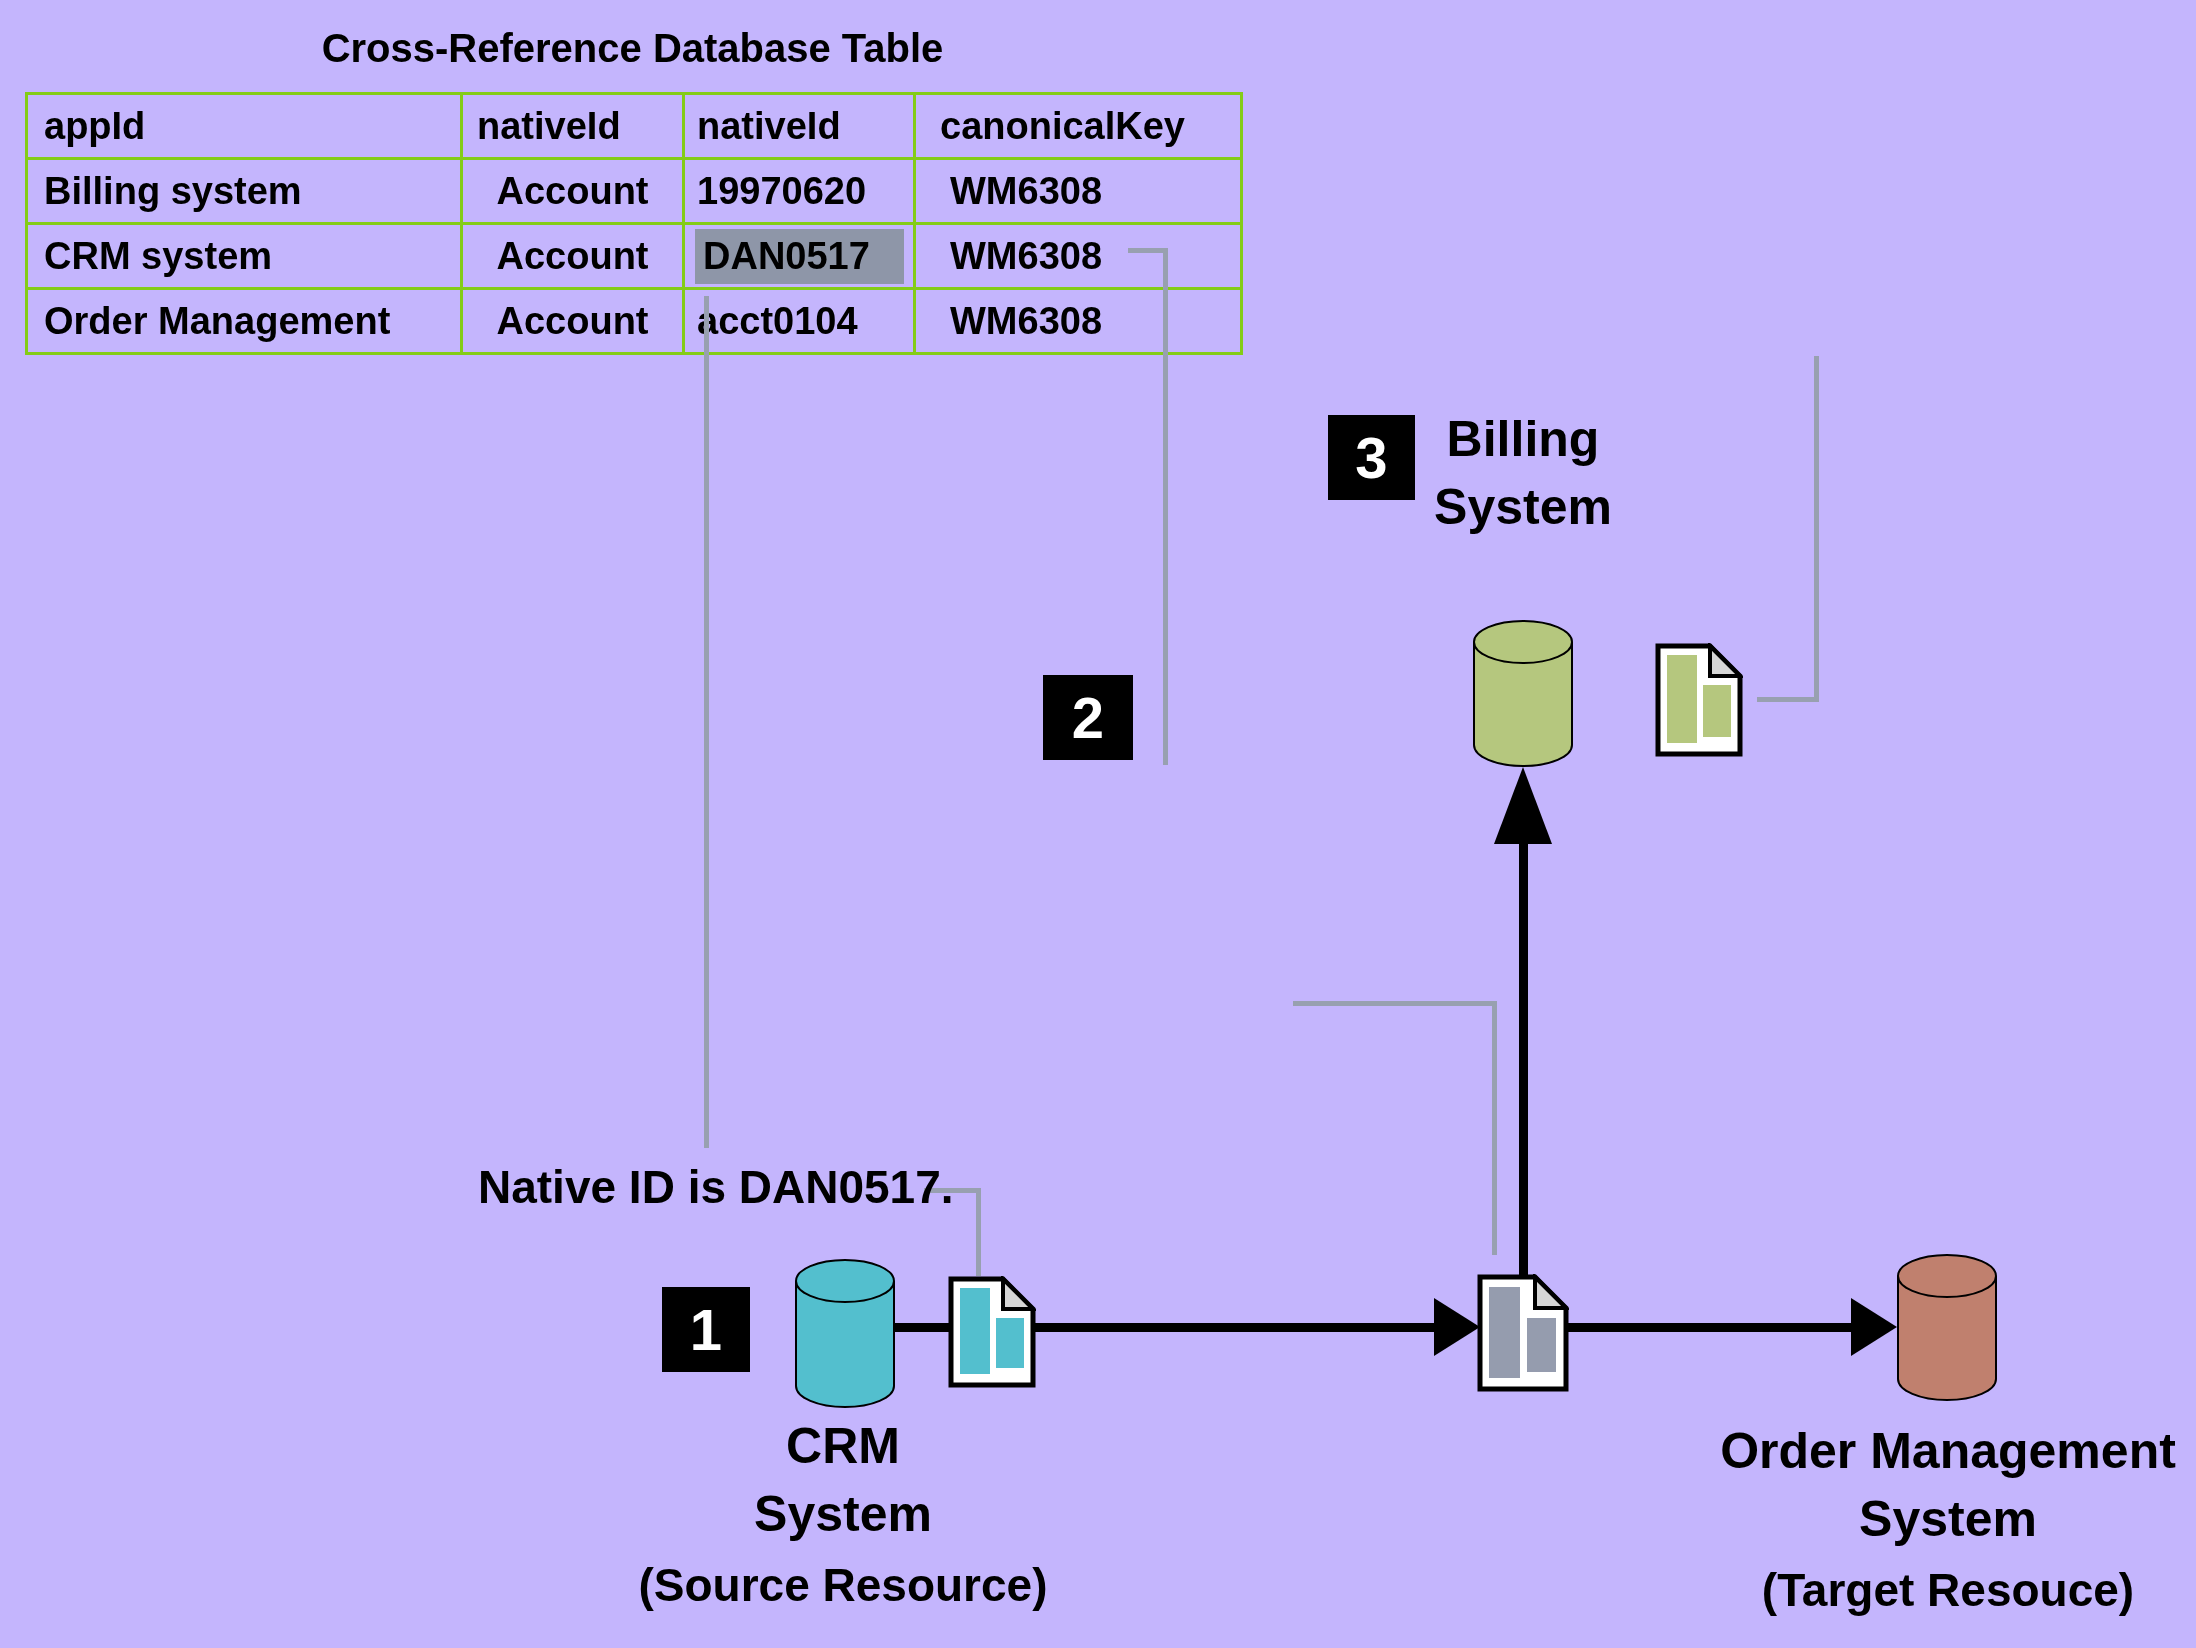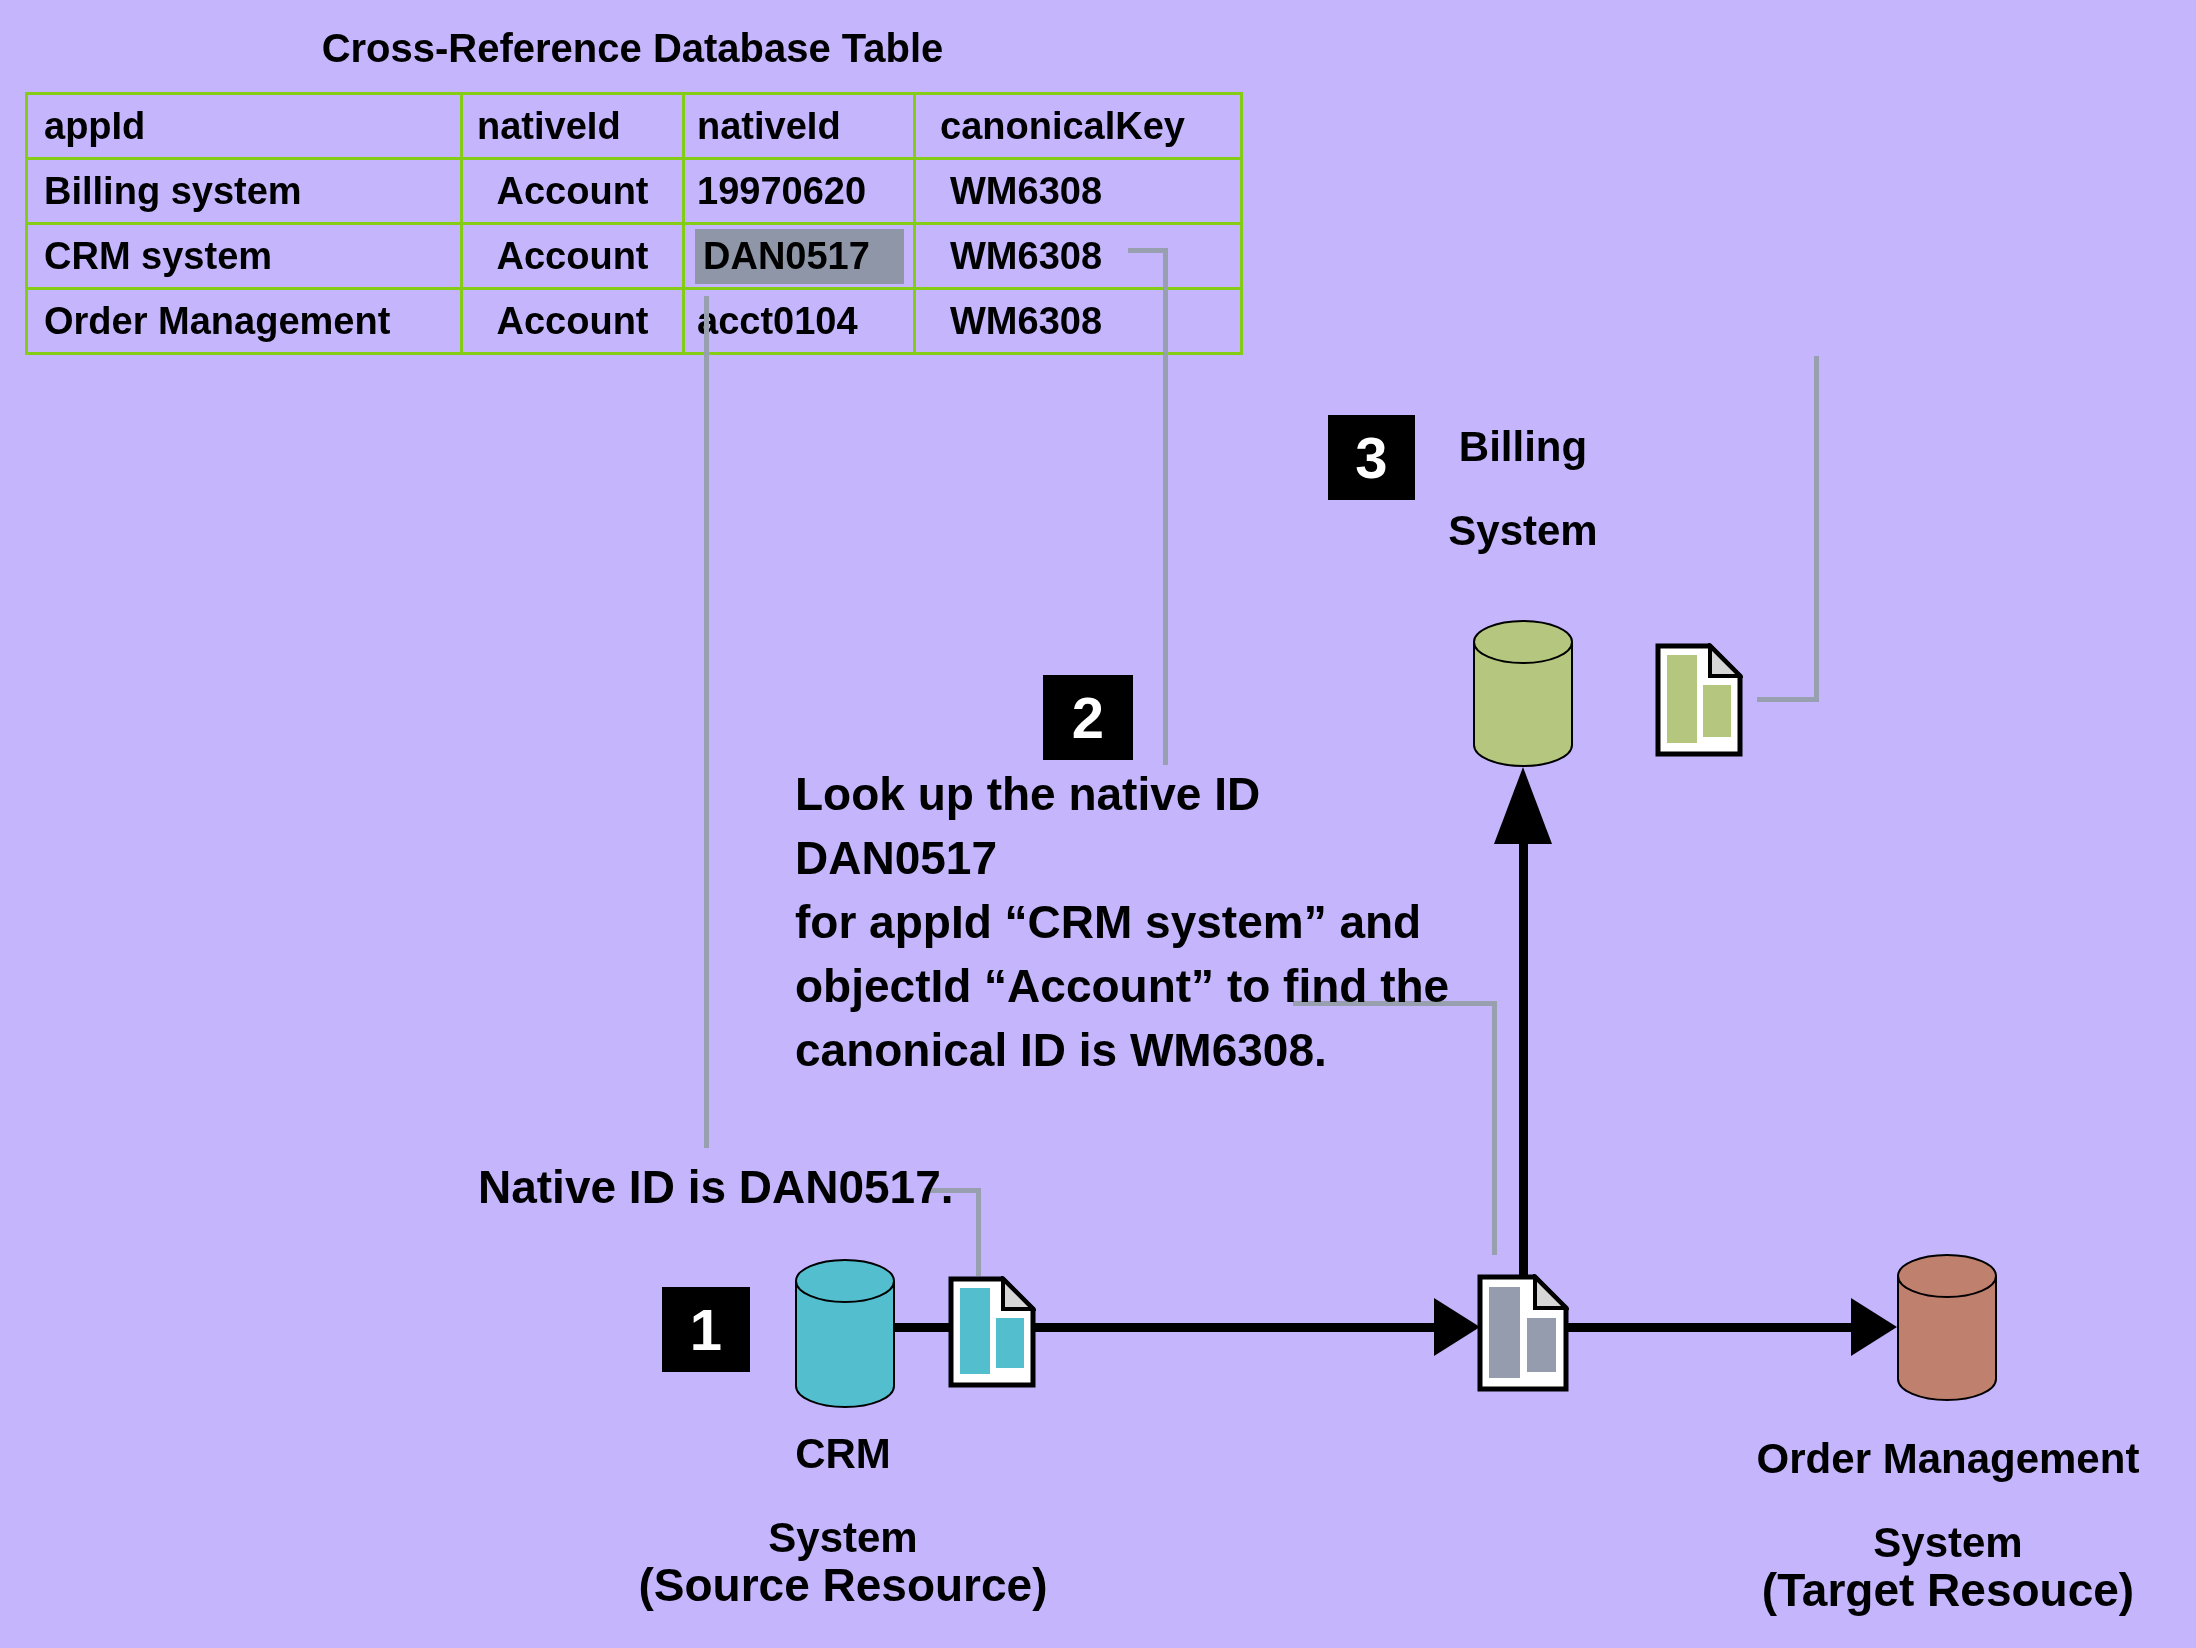--- a/index.html
+++ b/index.html
@@ -49,21 +49,21 @@
 
   
   .note{
     white-space:pre-line;
     font-size:46px;line-height:63px;
   }
 
   
   .syslabel{
     text-align:center;white-space:pre-line;
-    font-size:42px;line-height:84px;
+    font-size:50px;line-height:68px;
   }
   .sysrole{
     text-align:center;font-size:46px;
   }
 
   
   .shaft-h{background:#000;height:9px;}
   .shaft-v{background:#000;width:9px;}
   .tri{width:0;height:0;}
 </style>
@@ -129,24 +129,20 @@
   <div class="abs shaft-h" style="left:1545px;top:1323px;width:307px;"></div>
   <div class="abs tri" style="left:1851px;top:1298px;border-top:29px solid transparent;border-bottom:29px solid transparent;border-left:46px solid #000;"></div>
 
   <div class="abs shaft-v" style="left:1519px;top:843px;height:440px;"></div>
   <div class="abs tri" style="left:1494px;top:767px;border-left:29px solid transparent;border-right:29px solid transparent;border-bottom:77px solid #000;"></div>
 
   <div class="abs step" style="left:662px;top:1287px;width:88px;height:85px;">1</div>
   <div class="abs step" style="left:1043px;top:675px;width:90px;height:85px;">2</div>
   <div class="abs step" style="left:1328px;top:415px;width:87px;height:85px;">3</div>
 
-  <div class="abs note" style="left:795px;top:762px;width:660px;line-height:64px;">Look up the native ID DAN0517
-for appId “CRM system” and
-objectId “Account” to find the
-canonical ID is WM6308.</div>
   <div class="abs" style="left:478px;top:1160px;font-size:46px;">Native ID is DAN0517.</div>
 
   <div class="abs syslabel" style="left:1343px;top:405px;width:360px;">Billing
 System</div>
 
   <svg class="abs" style="left:1472px;top:619px;" width="102" height="150">
     <path d="M2,23 L2,126 A49,21 0 0 0 100,126 L100,23" fill="#b5c77e" stroke="#000" stroke-width="2"></path>
     <ellipse cx="51" cy="23" rx="49" ry="21" fill="#b5c77e" stroke="#000" stroke-width="2"></ellipse>
   </svg>
 

